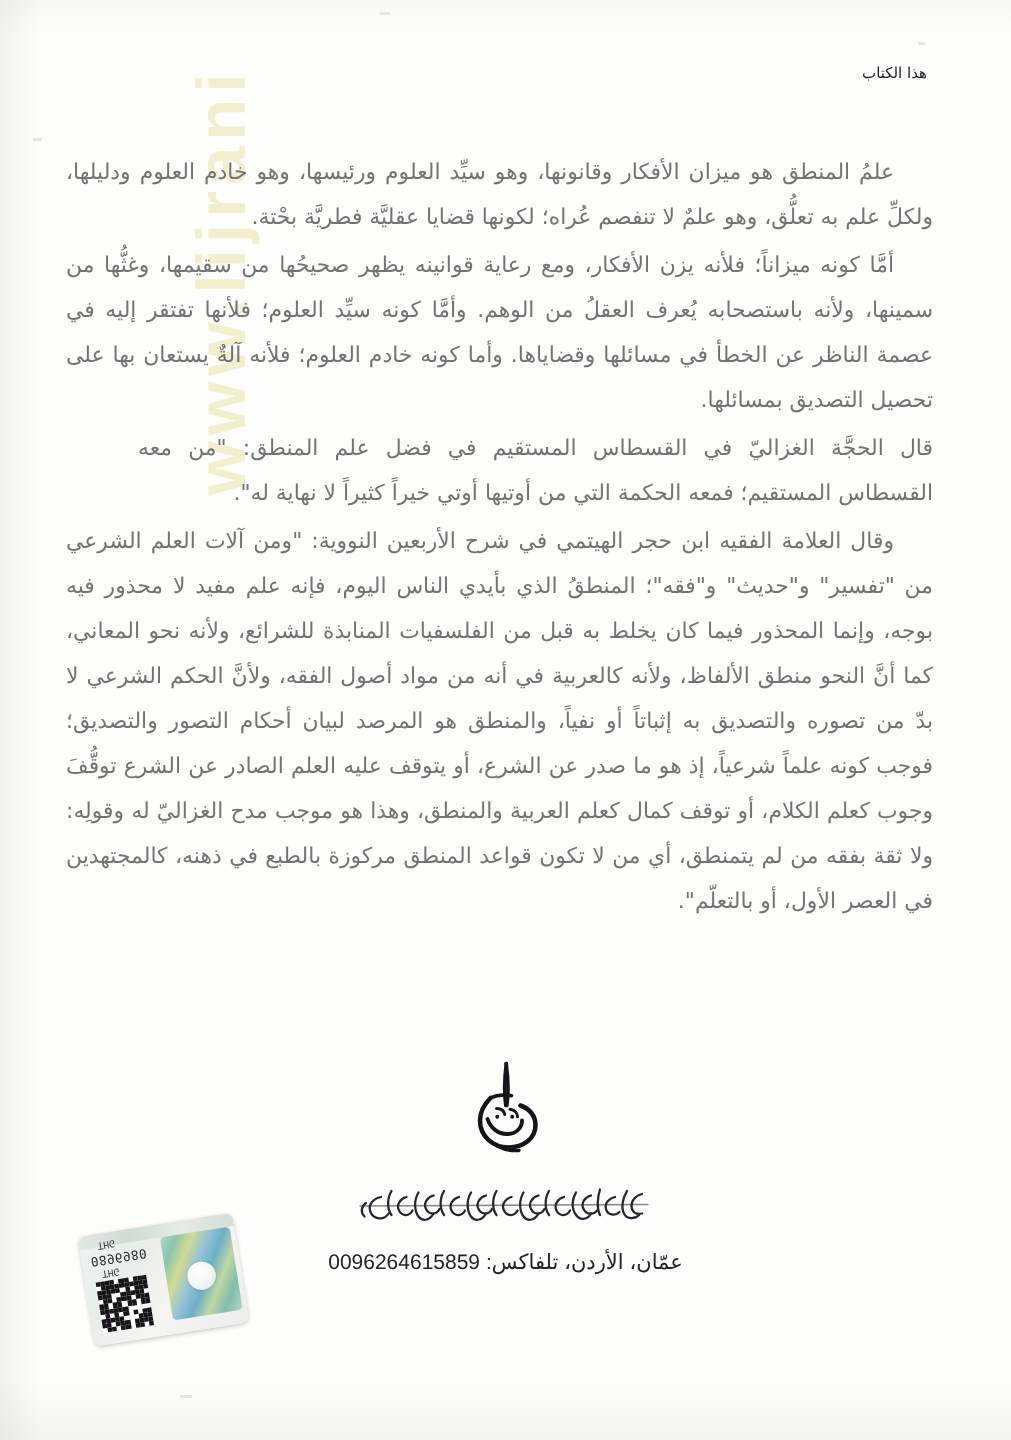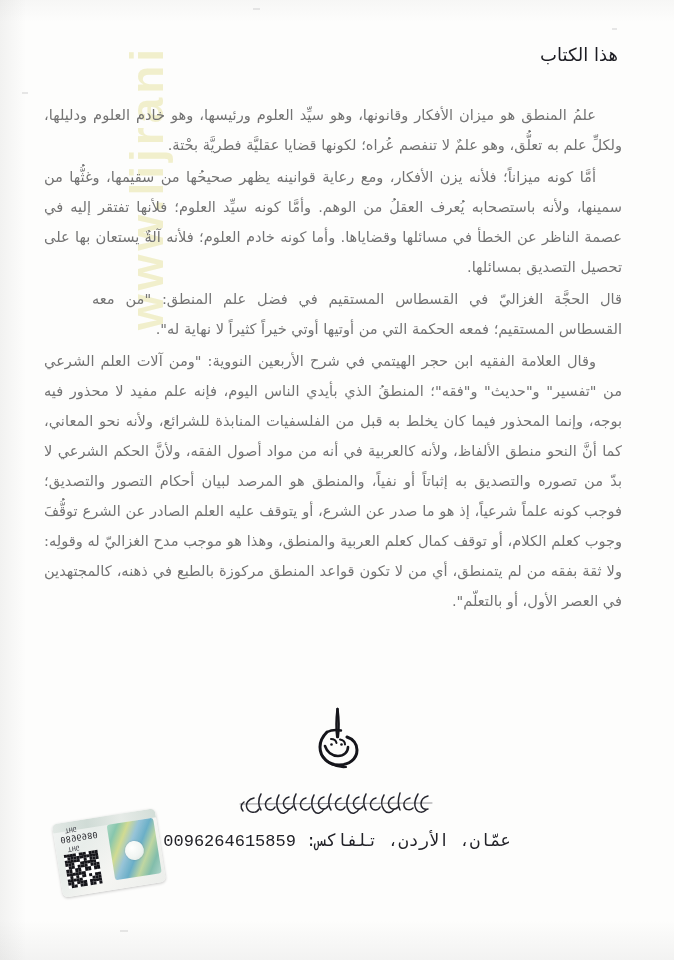--- a/index.html
+++ b/index.html
@@ -71,21 +71,21 @@
     pointer-events: none;
     user-select: none;
   }
 
   
   .page-title {
     position: absolute;
     right: 56px;
     top: 44px;
     font-family: "DejaVu Sans", sans-serif;
-    font-size: 18px;
+    font-size: 10px;
     color: #1c1c22;
     direction: rtl;
     letter-spacing: 0px;
   }
 
   
   .body-block {
     position: absolute;
     right: 52px;
     left: 44px;
@@ -120,22 +120,22 @@
     width: 92px;
     height: 74px;
   }
   .publisher-name {
     display: block;
     margin: 6px auto 0 auto;
     width: 210px;
     height: 34px;
   }
   .contact-line {
-    font-family: Liberation Mono, monospace;
-    font-size: 17px;
+    font-family: Liberation Sans, sans-serif;
+    font-size: 14px;
     color: #222228;
     direction: rtl;
     margin-top: 12px;
     line-height: 19px;
   }
   .contact-latin {
     font-family: "DejaVu Sans", sans-serif;
     font-size: 12px;
     color: #222228;
     direction: ltr;

